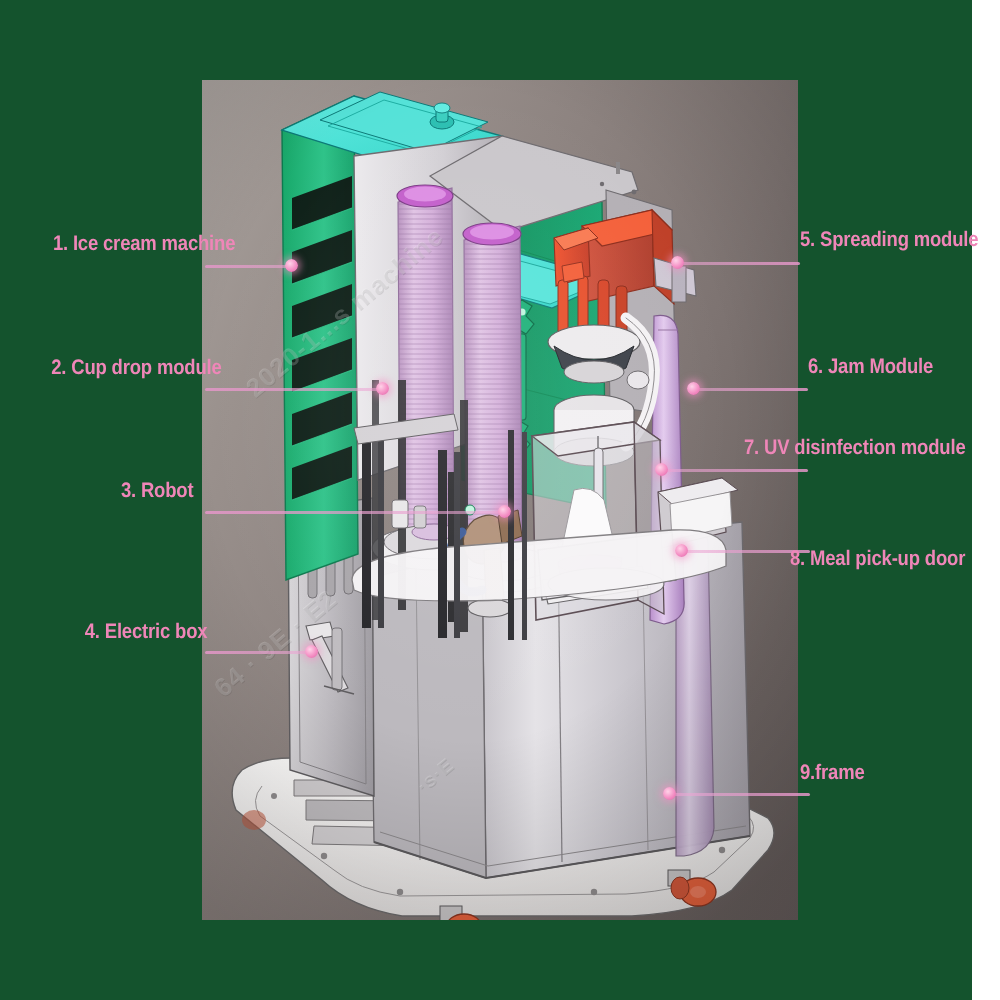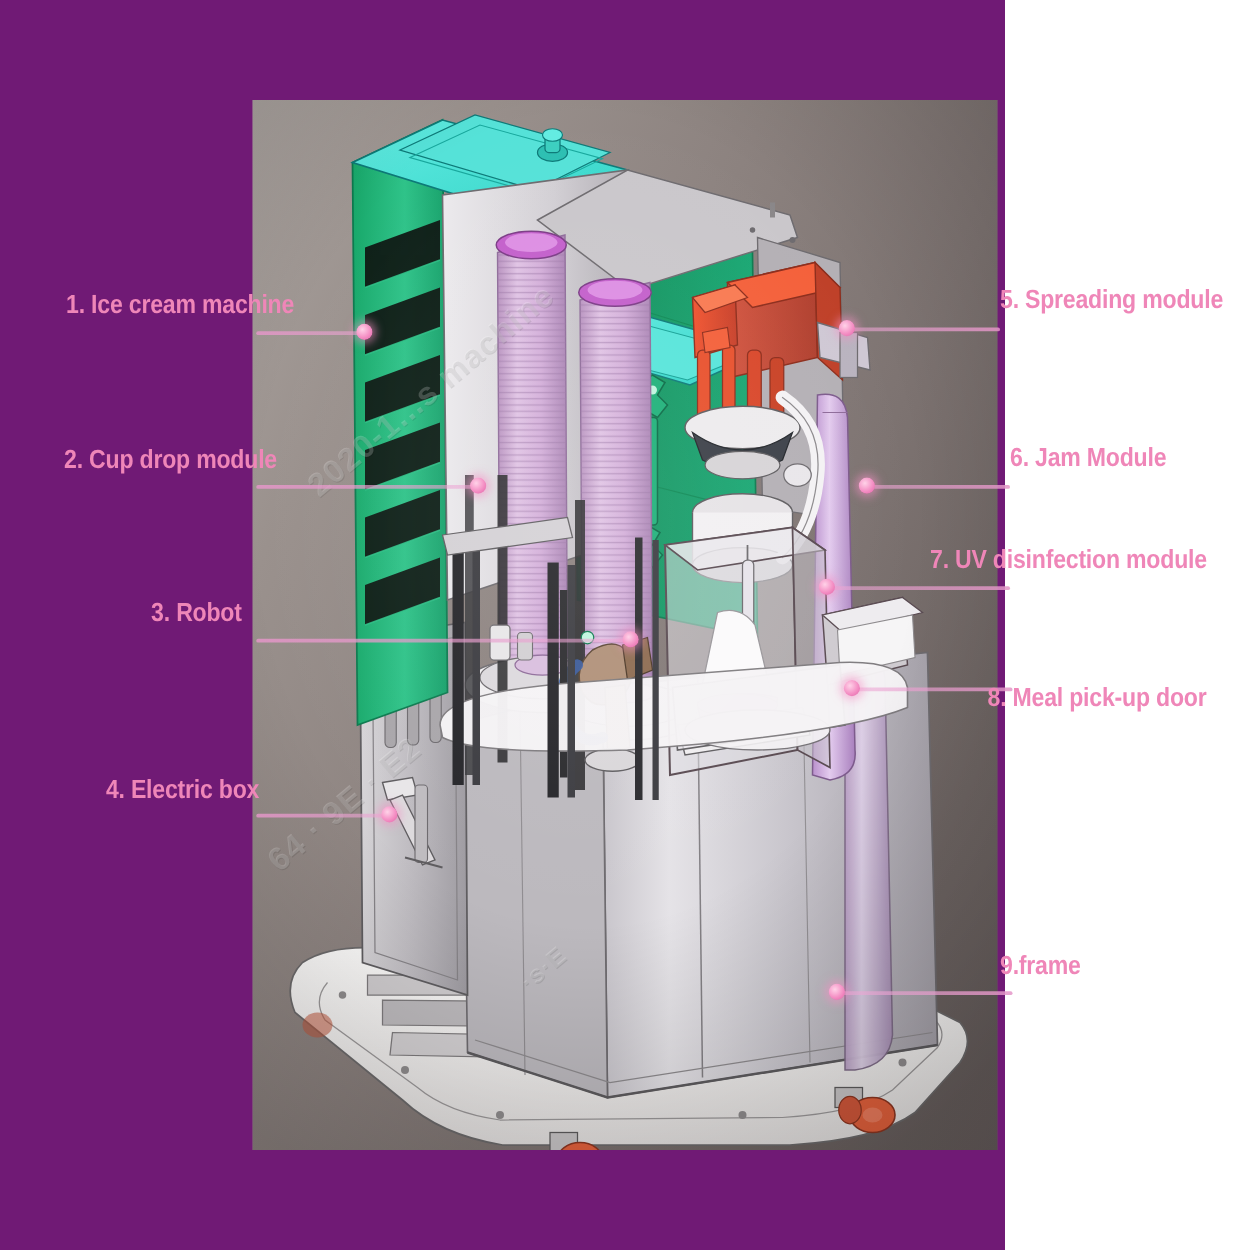--- a/index.html
+++ b/index.html
@@ -12,23 +12,23 @@
     width: 1000px;
     height: 1000px;
     position: relative;
     overflow: hidden;
     font-family: "Liberation Sans", "DejaVu Sans", sans-serif;
   }
 
   #stage {
     position: absolute;
     left: 0; top: 0;
-    width: 804px;
+    width: 972px;
     height: 1000px;
-    background: #701a75;
+    background: #14532d;
   }
 
   
   .photo-plate {
     position: absolute;
     left: 202px;
     top: 80px;
     width: 596px;
     height: 840px;
     background:

